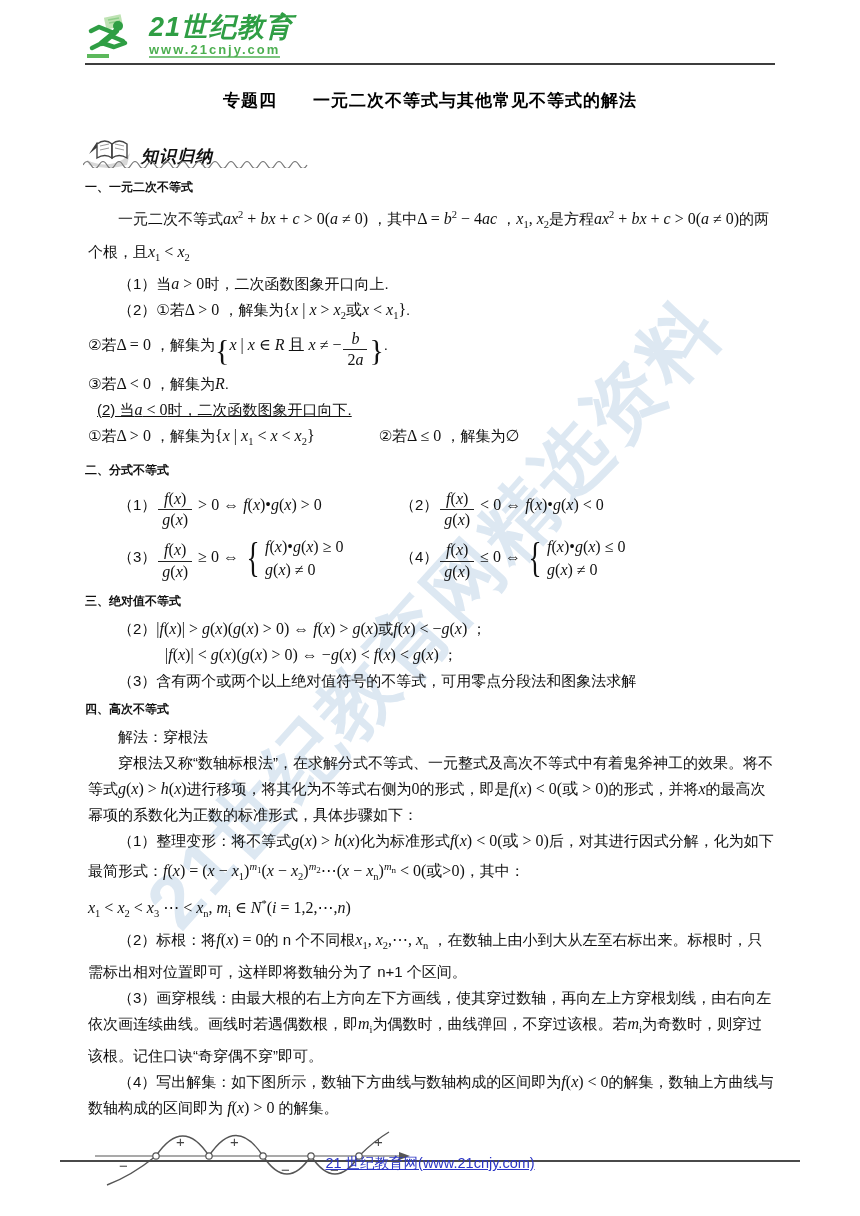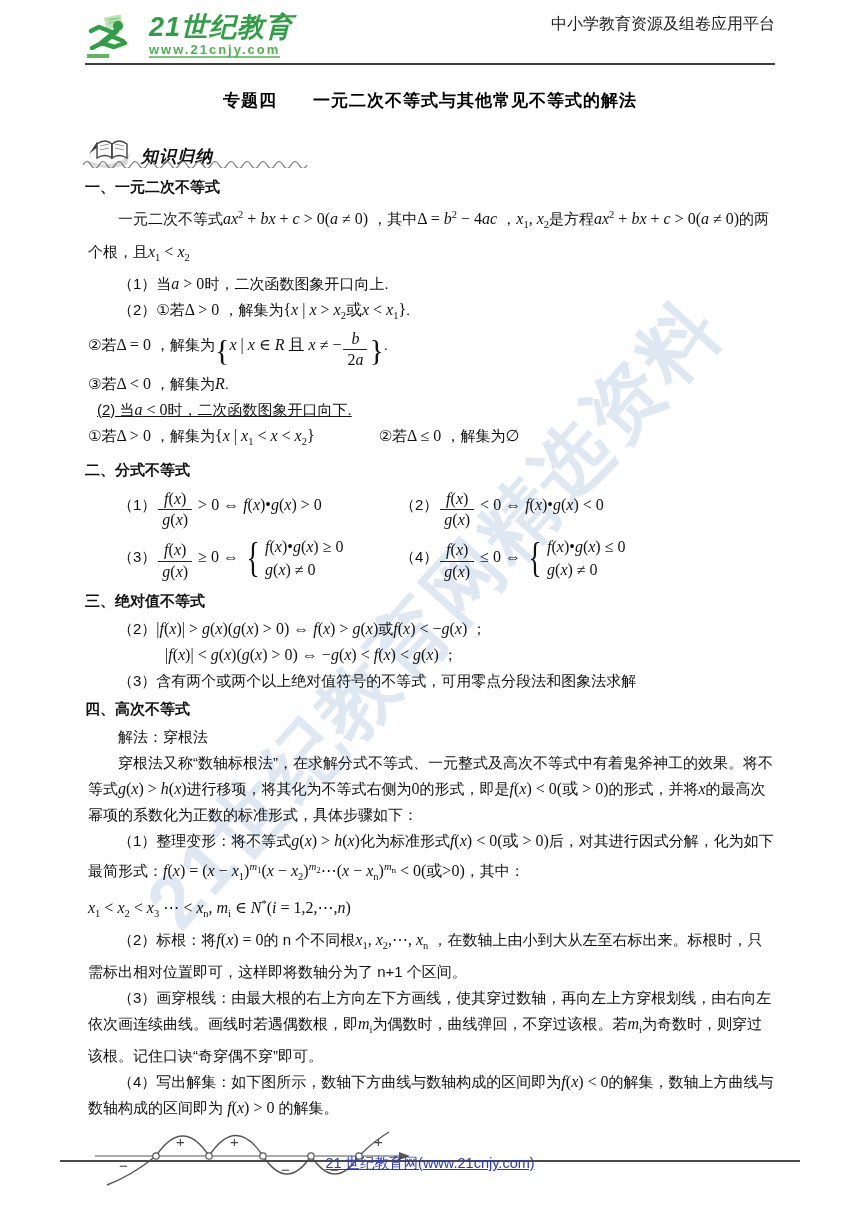--- a/index.html
+++ b/index.html
@@ -22,21 +22,21 @@
   
   .content{padding:0 85px;}
   .doc-title{margin-top:24px;text-align:center;font-size:17px;font-weight:bold;color:#000;letter-spacing:1px;}
   
   .badge{position:relative;margin-top:14px;height:42px;display:flex;align-items:flex-end;font-style:italic;}
   .badge-label{font-size:17px;font-weight:bold;margin-left:10px;letter-spacing:1px;}
   .badge-wave{position:absolute;left:-2px;bottom:0;}
   
   .doc-body{margin-top:4px;font-size:15px;}
   .line{line-height:26px;padding-left:3px;}
-  .line.sec{font-weight:bold;font-size:15px;line-height:30px;padding-left:0;}
+  .line.sec{font-weight:bold;font-size:12px;line-height:30px;padding-left:0;}
   .line.para{text-indent:2em;}
   .line.ind1{padding-left:33px;}
   .line.ind05{padding-left:12px;text-decoration:underline;}
   .line.ind3{padding-left:80px;}
   .line.row2{display:flex;align-items:center;padding-left:33px;margin:4px 0;}
   .row2 .c1{width:282px;flex:0 0 auto;}
   .gap{display:inline-block;width:64px;}
   
   .m{font-family:"Liberation Serif","DejaVu Serif",serif;font-size:16px;}
   .m i{font-style:italic;}
@@ -78,21 +78,20 @@
           <path d="M26,22 L38,27" stroke="#2f9e44" stroke-width="4.5" fill="none" stroke-linecap="round"></path>
           <path d="M17,29 L7,34" stroke="#2f9e44" stroke-width="4.5" fill="none" stroke-linecap="round"></path>
           <path d="M17,29 L29,33 L40,29" stroke="#2f9e44" stroke-width="4.5" fill="none" stroke-linecap="round" stroke-linejoin="round"></path>
           <rect x="2" y="40" width="22" height="4" fill="#5cb85c"></rect>
         </svg>
         <div class="logo-text">
           <div class="brand">21世纪教育</div>
           <div class="brand-url">www.21cnjy.com</div>
         </div>
       </div>
-      <div class="platform">中小学教育资源及组卷应用平台</div>
     </div>
 
     <div class="content">
       
       <div class="doc-title">专题四　　一元二次不等式与其他常见不等式的解法</div>
 
       
       <div class="badge">
         <svg width="46" height="32" viewBox="0 0 46 32">
           <path d="M2,24 Q16,31 30,27 Q40,24 45,17 L42,29 Q22,35 4,29 Z" fill="#d8d8d8"></path>

